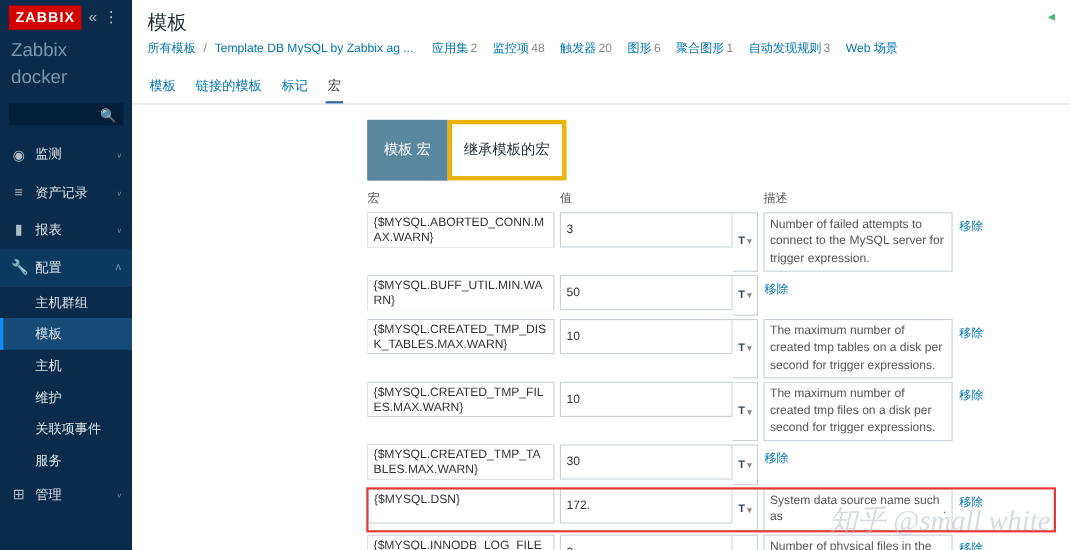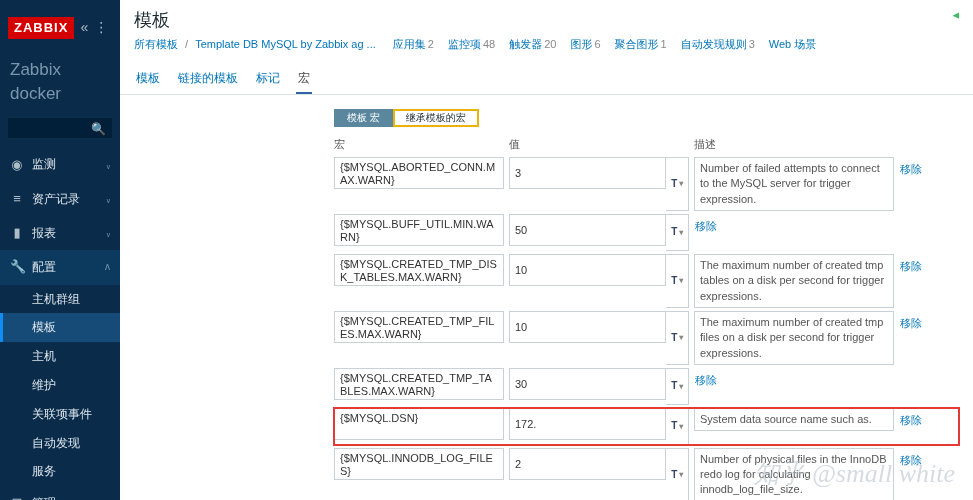--- a/index.html
+++ b/index.html
@@ -1,18 +1,18 @@
 <!DOCTYPE html>
 <html><head>
 <meta charset="utf-8">
 <style>
 *{margin:0;padding:0;box-sizing:border-box}
 body{font:12px/1.4 Arial,sans-serif;color:#1f2c33;background:#fff;width:973px;height:500px;overflow:hidden;position:relative}
 .sidebar{position:absolute;left:0;top:0;width:120px;height:500px;background:#0a2b4a;color:#fff}
-.logo-row{display:flex;align-items:center;padding:17px 8px;gap:6px}
+.logo-row{display:flex;align-items:center;padding:5px 8px;gap:6px}
 .logo{background:#d40000;color:#fff;font-weight:bold;padding:2px 6px;font-size:13px;letter-spacing:1px}
 .collapse{color:#adbdc7;font-size:14px}
 .sub-brand{color:#7b97ad;font-size:17px;padding:2px 10px 8px}
 .search{margin:4px 8px 10px;position:relative}
 .search input{width:100%;background:#021f3a;border:none;color:#fff;padding:4px 22px 4px 6px;font-size:11px}
 .search-icon{position:absolute;right:6px;top:3px;color:#adbdc7;font-size:12px}
 .nav-item{display:flex;align-items:center;padding:8px 10px;color:#dde6ec;cursor:pointer;justify-content:space-between}
 .nav-item.active{background:#0c3a5f}
 .nav-left{display:flex;align-items:center;gap:8px}
 .nav-icon{width:14px;text-align:center;font-size:13px;color:#adbdc7}
@@ -25,31 +25,31 @@
 .bc-link{color:#0275b8;text-decoration:none;cursor:pointer}
 .bc-sep{color:#888;margin:0 4px}
 .counters{display:inline-flex;gap:14px;margin-left:14px}
 .cnt{color:#0275b8;cursor:pointer}
 .cnt-n{color:#888;margin-left:2px}
 .section-tabs{display:flex;gap:14px;padding:6px 14px 0;border-bottom:1px solid #dce2e6}
 .st{color:#0275b8;padding:5px 2px 6px;cursor:pointer}
 .st.act{color:#444;border-bottom:2px solid #3064a5}
 .content{padding:14px 14px 20px}
 .macro-tabs{display:flex;margin-bottom:10px;margin-left:200px}
-.mt{padding:0 11px;border:2px solid #eab308;cursor:pointer;font-size:10px;background:#fff;position:relative}
+.mt{padding:14px 11px;border:4px solid #eab308;cursor:pointer;font-size:13px;background:#fff;position:relative}
 .mt.act{background:#5a879e;color:#fff;border-color:#5a879e}
 .headers{display:flex;font-size:11px;color:#555;margin-bottom:4px}
 .h-macro{width:175px;margin-left:200px}
 .h-val{width:185px}
 .h-desc{width:210px}
 .row{display:flex;align-items:stretch;margin-bottom:3px;margin-left:200px}
 .row.hl{outline:2px solid #e53935;outline-offset:-1px}
 .cell-i{width:170px}
 .cell-v{width:180px;margin-left:5px;display:flex}
-.cell-d{width:200px;margin-left:5px}
+.cell-d{width:172px;margin-left:5px}
 .cell-r{margin-left:6px;padding-top:4px}
 input.fld,textarea.fld{width:100%;border:1px solid #c8d1d8;padding:3px 5px;font-size:11px;font-family:inherit;color:#333;resize:none}
 textarea.fld{height:28px;line-height:1.2}
 input.fld{height:22px}
 .row.tall textarea.fld,.row.tall input.fld{height:32px}
 .t-btn{width:26px;border:1px solid #c8d1d8;border-left:none;display:flex;align-items:center;justify-content:center;background:#fff;color:#346;font-weight:bold;font-size:10px;cursor:pointer}
 .t-btn::after{content:"▾";font-size:8px;margin-left:2px;color:#888}
 .desc{font-size:11px;color:#555;border:1px solid #c8d1d8;padding:3px 5px;min-height:22px;display:flex;align-items:center}
 .remove{color:#0275b8;font-size:11px;cursor:pointer}
 .watermark{position:absolute;right:18px;bottom:8px;font-size:26px;color:rgba(180,190,200,.55);font-style:italic;font-family:Georgia,serif;pointer-events:none}
@@ -98,21 +98,20 @@
           <span class="nav-icon">🔧</span>
           <span>配置</span>
         </span>
         <span class="chev">ᴧ</span>
       </div>
       <div class="sub-item">主机群组</div>
       <div class="sub-item sel">模板</div>
       <div class="sub-item">主机</div>
       <div class="sub-item">维护</div>
       <div class="sub-item">关联项事件</div>
-      <div class="sub-item">自动发现</div>
       <div class="sub-item">服务</div>
       <div class="nav-item">
         <span class="nav-left">
           <span class="nav-icon">⊞</span>
           <span>管理</span>
         </span>
         <span class="chev">ᵥ</span>
       </div>
     </div>
 </div>

